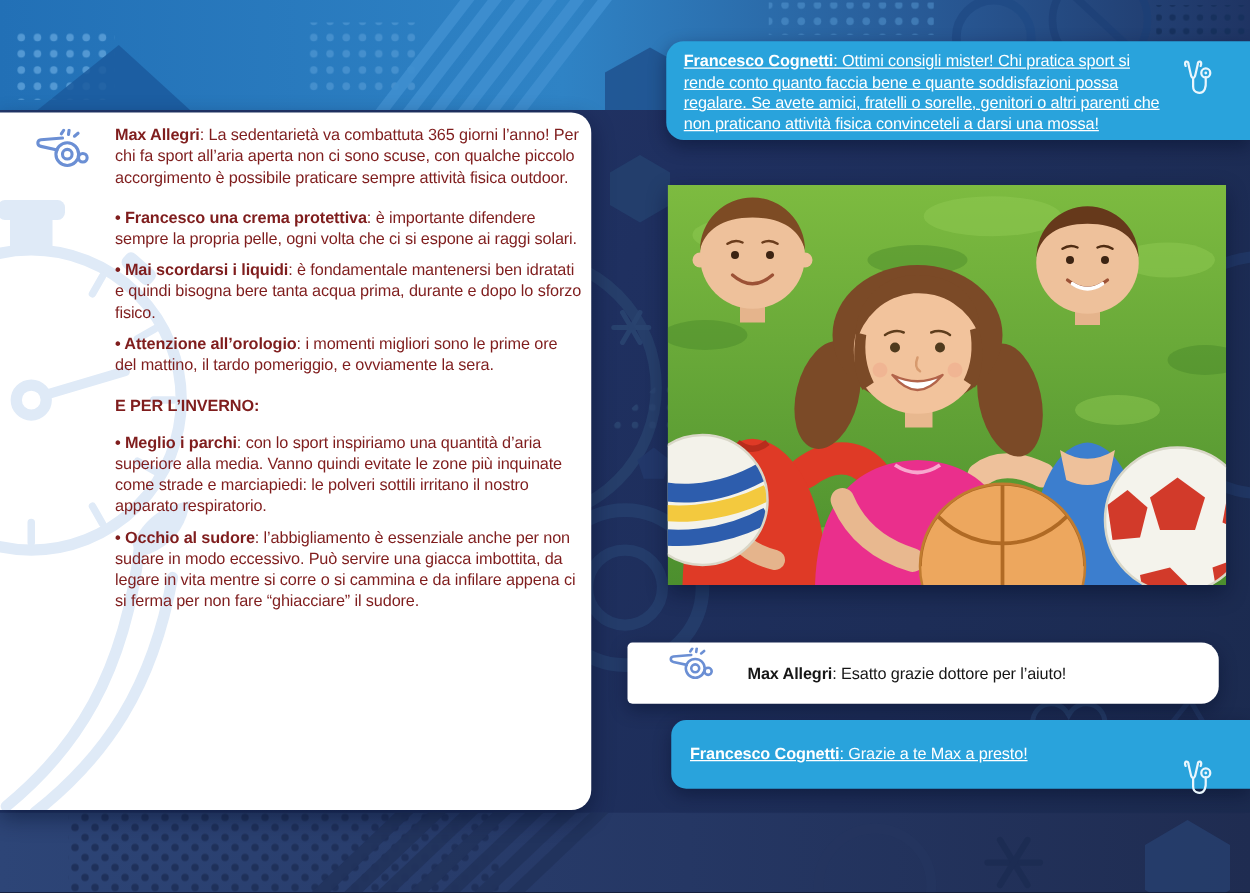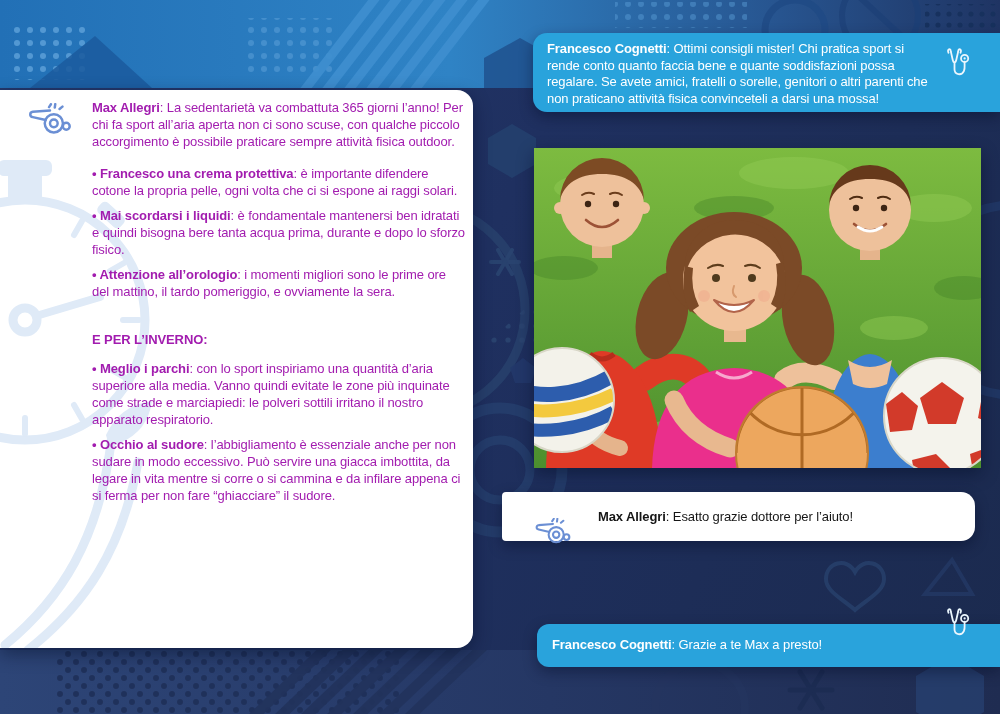--- a/index.html
+++ b/index.html
@@ -6,42 +6,42 @@
   .page{position:relative;width:1000px;height:714px;overflow:hidden;
         background:linear-gradient(115deg,#24396d 0%,#1f3060 45%,#1b2a4e 100%);
         font-family:"Liberation Sans","DejaVu Sans",sans-serif;}
   .abs{position:absolute;}
   svg{display:block;}
 
   
   .coach-card{left:0;top:90px;width:473px;height:558px;background:#ffffff;
               border-radius:0 16px 16px 0;box-shadow:0 6px 18px rgba(3,10,35,.45);overflow:hidden;}
   .coach-body{position:relative;z-index:2;padding:9px 8px 0 92px;
-              font-size:13px;line-height:17px;letter-spacing:-.1px;color:#a21caf;}
+              font-size:13px;line-height:17px;letter-spacing:-.1px;color:#7f1d1d;}
   .coach-body p{margin:0 0 8px;}
   .coach-body .intro{margin-bottom:15px;}
   .coach-body .heading{font-weight:bold;margin-bottom:12px;}
-  .coach-body .heading.winter{margin-top:31px;}
+  .coach-body .heading.winter{margin-top:16px;}
   .coach-body b{font-weight:bold;}
   .watermark{left:0;top:0;width:473px;height:558px;z-index:1;}
   .whistle-lg{left:28px;top:13px;width:44px;height:33px;z-index:3;}
 
   
   .doctor-card{background:#29a3dc;color:#ffffff;box-shadow:0 5px 14px rgba(3,10,35,.4);}
-  .doctor-card p{margin:0;font-size:13px;line-height:16.5px;letter-spacing:-.1px;}
+  .doctor-card p{margin:0;font-size:13px;line-height:16.5px;letter-spacing:-.1px;text-decoration:underline;}
   .doctor-card b{font-weight:bold;}
   .doctor-top{left:533px;top:33px;width:467px;height:79px;border-radius:14px 0 0 14px;
               padding:8px 62px 0 14px;box-sizing:border-box;}
-  .doctor-bottom{left:537px;top:624px;width:463px;height:43px;border-radius:12px 0 0 12px;
+  .doctor-bottom{left:537px;top:576px;width:463px;height:55px;border-radius:12px 0 0 12px;
               display:flex;align-items:center;padding-left:15px;box-sizing:border-box;}
   .steth-top{left:941px;top:46px;width:30px;height:36px;}
   .steth-bottom{left:941px;top:606px;width:30px;height:36px;}
 
   
-  .reply-card{left:502px;top:492px;width:473px;height:49px;background:#ffffff;
+  .reply-card{left:502px;top:514px;width:473px;height:49px;background:#ffffff;
               border-radius:4px 14px 14px 4px;box-shadow:0 5px 14px rgba(3,10,35,.4);
               display:flex;align-items:center;padding-left:96px;box-sizing:border-box;
               font-size:13px;color:#161616;letter-spacing:-.1px;}
   .reply-card b{font-weight:bold;}
   .whistle-sm{left:533px;top:518px;width:40px;height:27px;}
 
   
   .photo{left:534px;top:148px;width:447px;height:320px;overflow:hidden;
          box-shadow:0 6px 16px rgba(3,10,35,.45);}
 </style>
@@ -182,21 +182,21 @@
         <path d="M18.5,17.5 L5,14.5 C1.5,13.8 1.5,9.5 5,9 L23,7.5"></path>
         <circle cx="40" cy="24" r="3.6"></circle>
         <path d="M22,4 l2,-3 M28,4.5 l.5,-3.5 M33,6 l3,-2.5"></path>
       </g>
     </svg>
 
     <div class="coach-body">
       <p class="intro"><b>Max Allegri</b><span>: La sedentarietà va combattuta 365 giorni l’anno! Per chi fa sport all’aria aperta non ci sono scuse, con qualche piccolo accorgimento è possibile praticare sempre attività fisica outdoor.</span></p>
 
 
-      <p class="tip"><b>• Francesco una crema protettiva</b><span>: è importante difendere cotone la propria pelle, ogni volta che ci si espone ai raggi solari.</span></p>
+      <p class="tip"><b>• Francesco una crema protettiva</b><span>: è importante difendere sempre la propria pelle, ogni volta che ci si espone ai raggi solari.</span></p>
       <p class="tip"><b>• Mai scordarsi i liquidi</b><span>: è fondamentale mantenersi ben idratati e quindi bisogna bere tanta acqua prima, durante e dopo lo sforzo fisico.</span></p>
       <p class="tip"><b>• Attenzione all’orologio</b><span>: i momenti migliori sono le prime ore del mattino, il tardo pomeriggio, e ovviamente la sera.</span></p>
 
       <p class="heading winter">E PER L’INVERNO:</p>
 
       <p class="tip"><b>• Meglio i parchi</b><span>: con lo sport inspiriamo una quantità d’aria superiore alla media. Vanno quindi evitate le zone più inquinate come strade e marciapiedi: le polveri sottili irritano il nostro apparato respiratorio.</span></p>
       <p class="tip"><b>• Occhio al sudore</b><span>: l’abbigliamento è essenziale anche per non sudare in modo eccessivo. Può servire una giacca imbottita, da legare in vita mentre si corre o si cammina e da infilare appena ci si ferma per non fare “ghiacciare” il sudore.</span></p>
     </div>
   </section>
 

